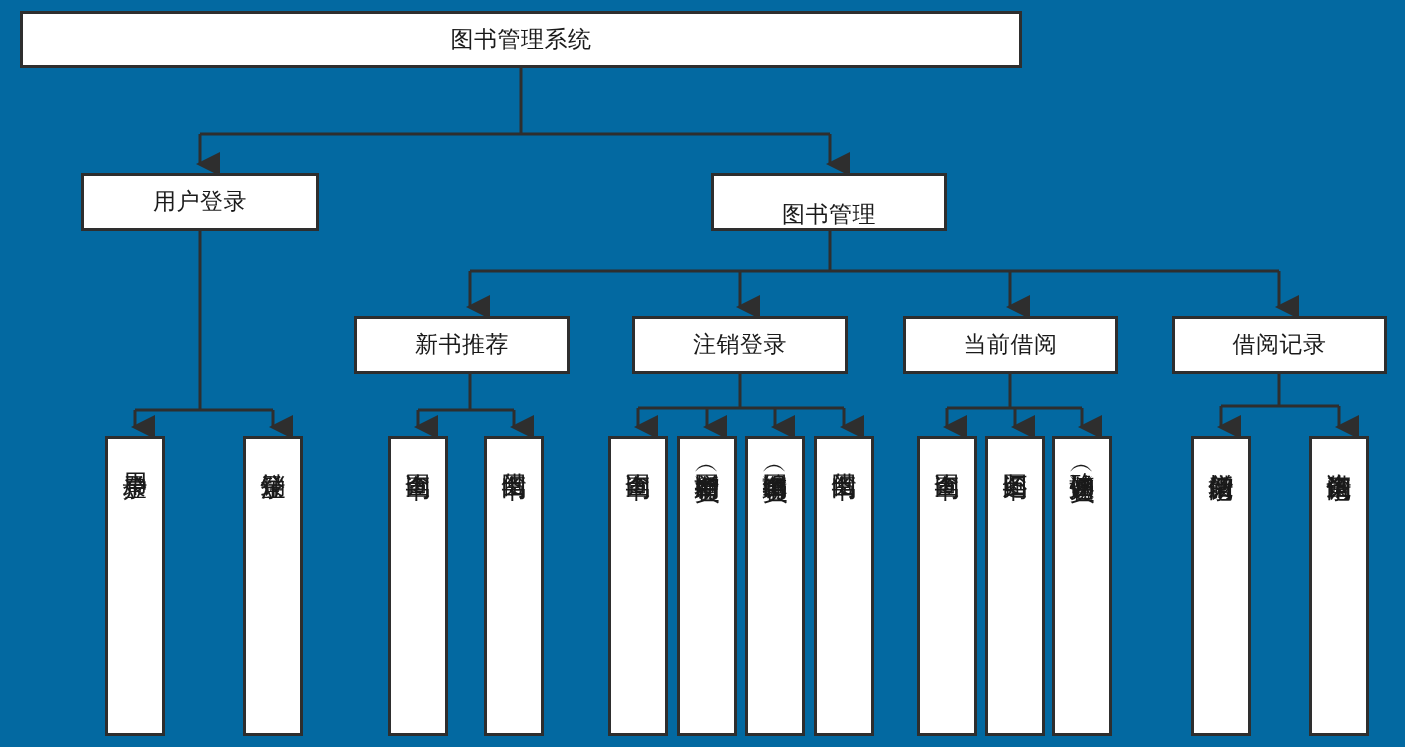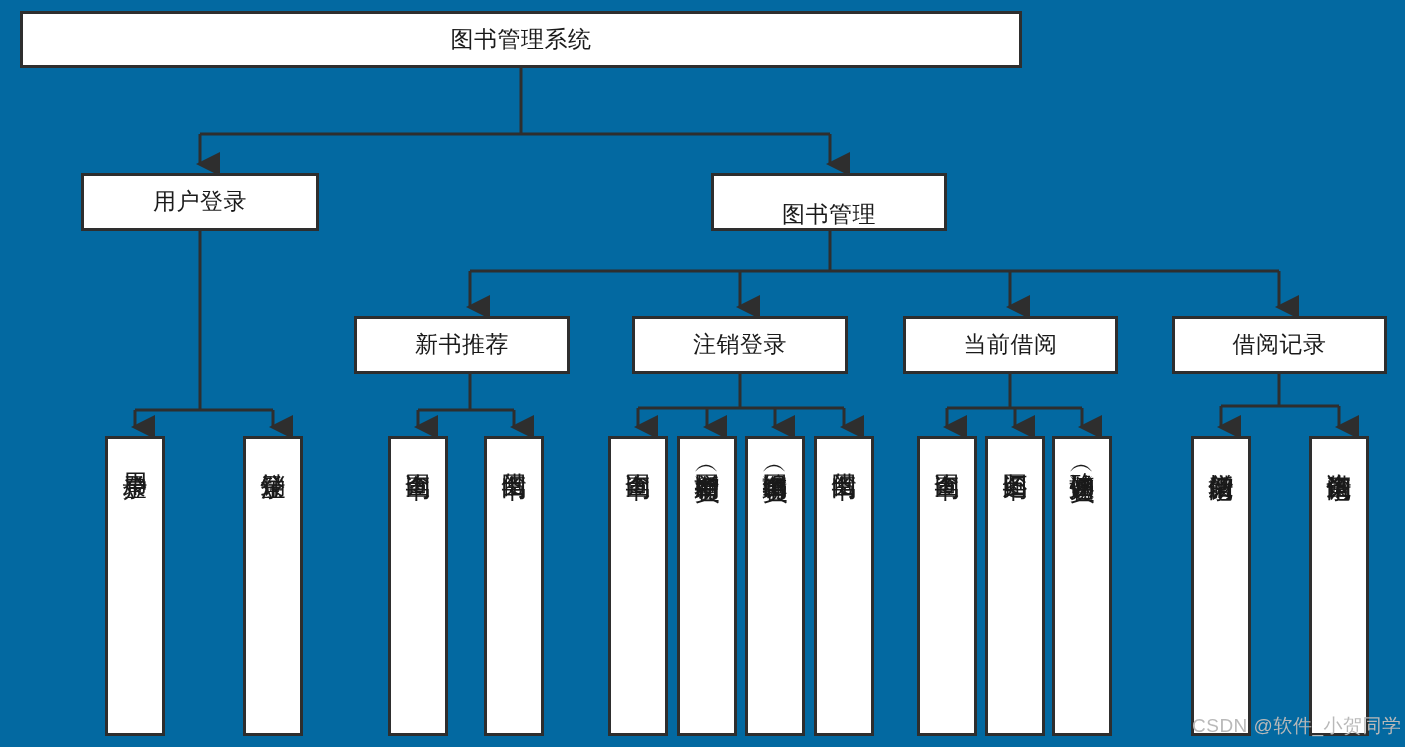--- a/index.html
+++ b/index.html
@@ -179,15 +179,14 @@
   <div class="node vertical" style="left: 1052px; top: 436px; width: 60px; height: 300px;">
     <span class="label">确认归还（管理员）</span>
   </div>
   <div class="node vertical" style="left: 1191px; top: 436px; width: 60px; height: 300px;">
     <span class="label">新增借阅记录</span>
   </div>
   <div class="node vertical" style="left: 1309px; top: 436px; width: 60px; height: 300px;">
     <span class="label">查询借阅记录</span>
   </div>
 
-  <div class="watermark" style="left:1192px; top:713px;">CSDN @软件_小贺同学</div>
 
 </div>
 
 </body></html>

